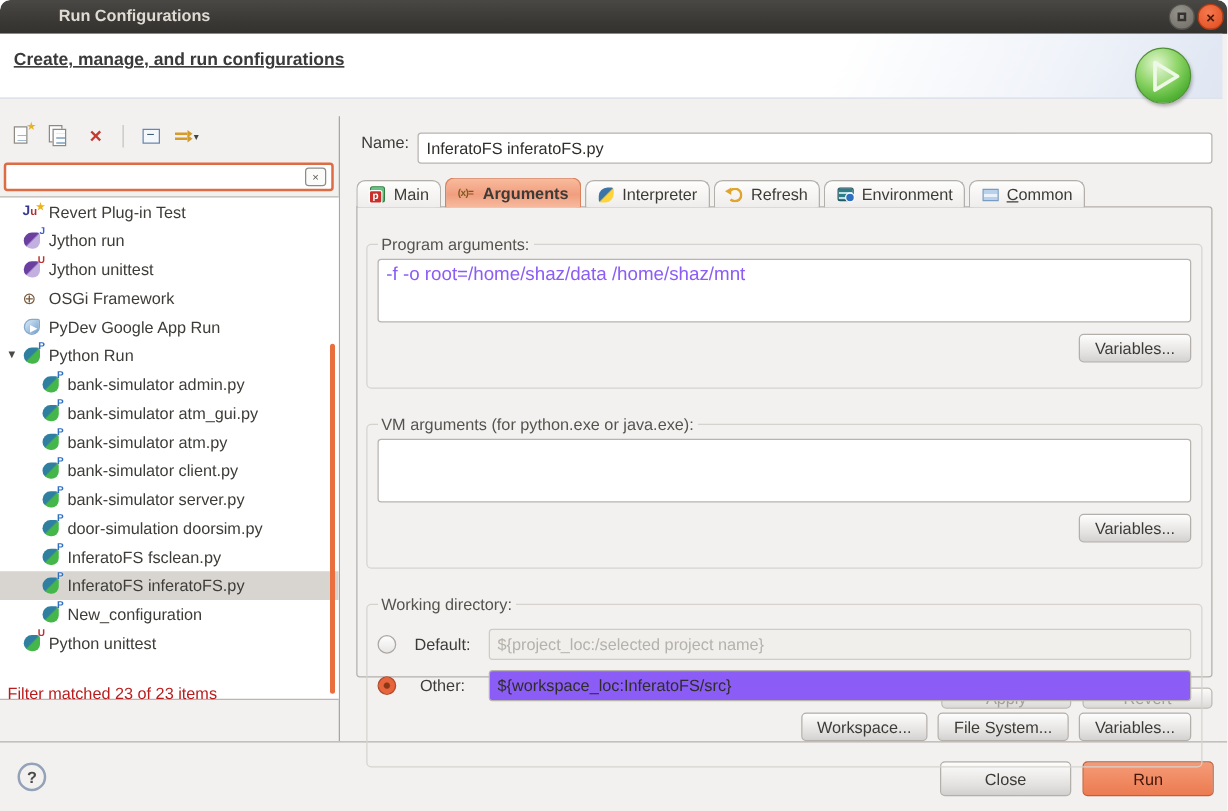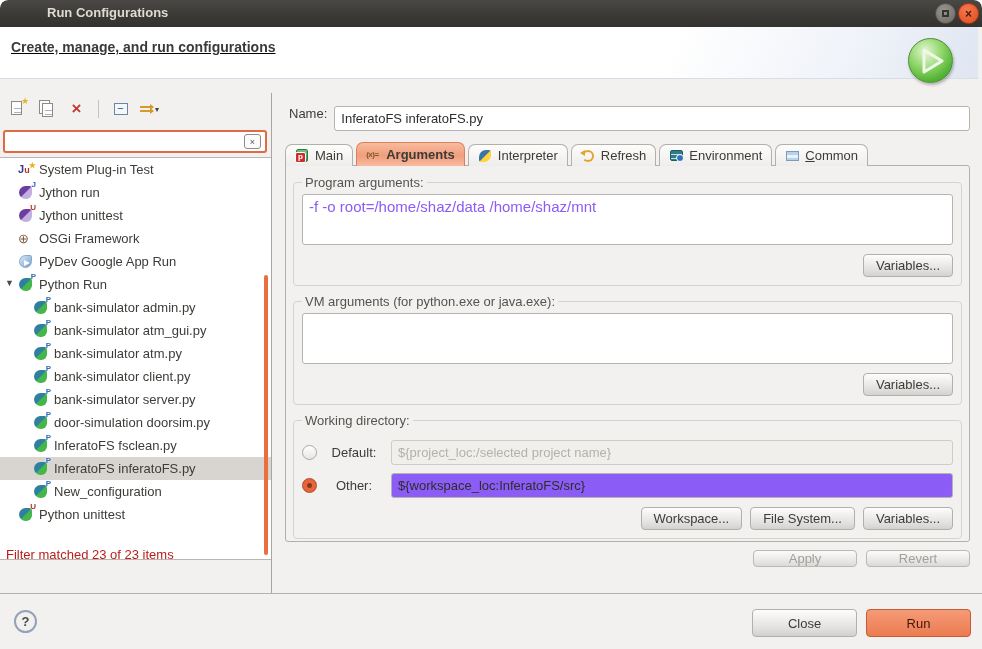--- a/index.html
+++ b/index.html
@@ -93,21 +93,21 @@
   .ic-args { position:absolute; inset:0; font-size:8px; font-weight:bold; color:#7d5a22; line-height:14px; letter-spacing:-0.5px; }
   .ic-py { position:absolute; inset:1px 2px 1px 1px; background:linear-gradient(135deg,#3b74a8 46%,#ffd43b 54%); border-radius:7px 2px 7px 2px; }
   .ic-ref { position:absolute; inset:1px 2px 1px 1px; border:2px solid #e0a52e; border-left-color:transparent; border-radius:50%; }
   .ic-ref::after { content:""; position:absolute; left:-4px; top:-2px; border-right:5px solid #e0a52e; border-top:3px solid transparent; border-bottom:3px solid transparent; }
   .ic-env { position:absolute; inset:1px 1px 2px 1px; background:repeating-linear-gradient(180deg,#2e7d87 0 3px,#bfe0e4 3px 4px); border-radius:2px; border:1px solid #1f5a63; }
   .ic-env::after { content:""; position:absolute; right:-2px; bottom:-2px; width:6px; height:6px; background:#2f6fbf; border-radius:50%; border:1px solid #fff; }
   .ic-com { position:absolute; inset:2px 1px 2px 1px; background:repeating-linear-gradient(180deg,#b8d2ec 0 3px,#eaf2fb 3px 6px); border:1px solid #7a9cc0; }
 
   .tabbody { position:absolute; top:72px; left:2px; right:0; height:377px; background:#f2f1f0;
     border:1px solid #b3afaa; border-radius:0 3px 3px 3px; z-index:1; padding-top:1px; }
-  fieldset { border:1px solid #d6d3cf; border-radius:4px; margin:8px 7px 0 7px; padding:4px 8px 8px 8px; position:relative; }
+  fieldset { border:1px solid #d6d3cf; border-radius:4px; margin:21px 7px 0 7px; padding:4px 8px 20px 8px; position:relative; }
   legend { font-size:13px; color:#55534e; padding:0 3px; }
   textarea { width:100%; height:51px; border:1px solid #b7b3ae; border-radius:3px; background:#fff; font-size:15px;
     font-family:"Liberation Sans",sans-serif; padding:3px 6px; resize:none; color:#8b5cf6; outline:none; display:block; }
   .btnrow { display:flex; justify-content:flex-end; gap:8px; margin-top:9px; }
   button.std { min-width:84px; height:23px; background:linear-gradient(#fdfdfd,#e3e1df 70%,#d4d2d0);
     border:1px solid #b3afaa; border-radius:4px; font-size:13px; color:#3c3b37; padding:0 12px; font-family:"Liberation Sans",sans-serif; }
   .wd-row { display:flex; align-items:center; margin-top:8px; gap:9px; }
   .radio { width:15px; height:15px; border-radius:50%; border:1px solid #aba7a2; background:linear-gradient(#fefefe,#e8e6e4); flex:none; position:relative; }
   .radio.sel { background:radial-gradient(circle,#8a3716 0 2px,#e7643c 3px 6px,#cf4f28 7px); border-color:#b04c2b; }
   .wd-label { width:56px; font-size:13px; color:#3c3b37;text-align:center; }
@@ -183,21 +183,21 @@
         </div>
       <div class="filterbox">
         <input class="filter-input" value="" style="">
         <span class="clearbtn">×</span>
       </div>
       <div class="tree">
           <div class="tree-row lvl0">
             <span class="ti">
               <span class="t-junit">J<i>u</i><s>★</s></span>
             </span>
-            <span>System Plug-in Test</span>
+            <span>Revert Plug-in Test</span>
           </div>
           <div class="tree-row lvl0">
             <span class="ti">
               <span class="snake jy"></span>
               <i class="sup j">J</i>
             </span>
             <span>Jython run</span>
           </div>
           <div class="tree-row lvl0">
             <span class="ti">

